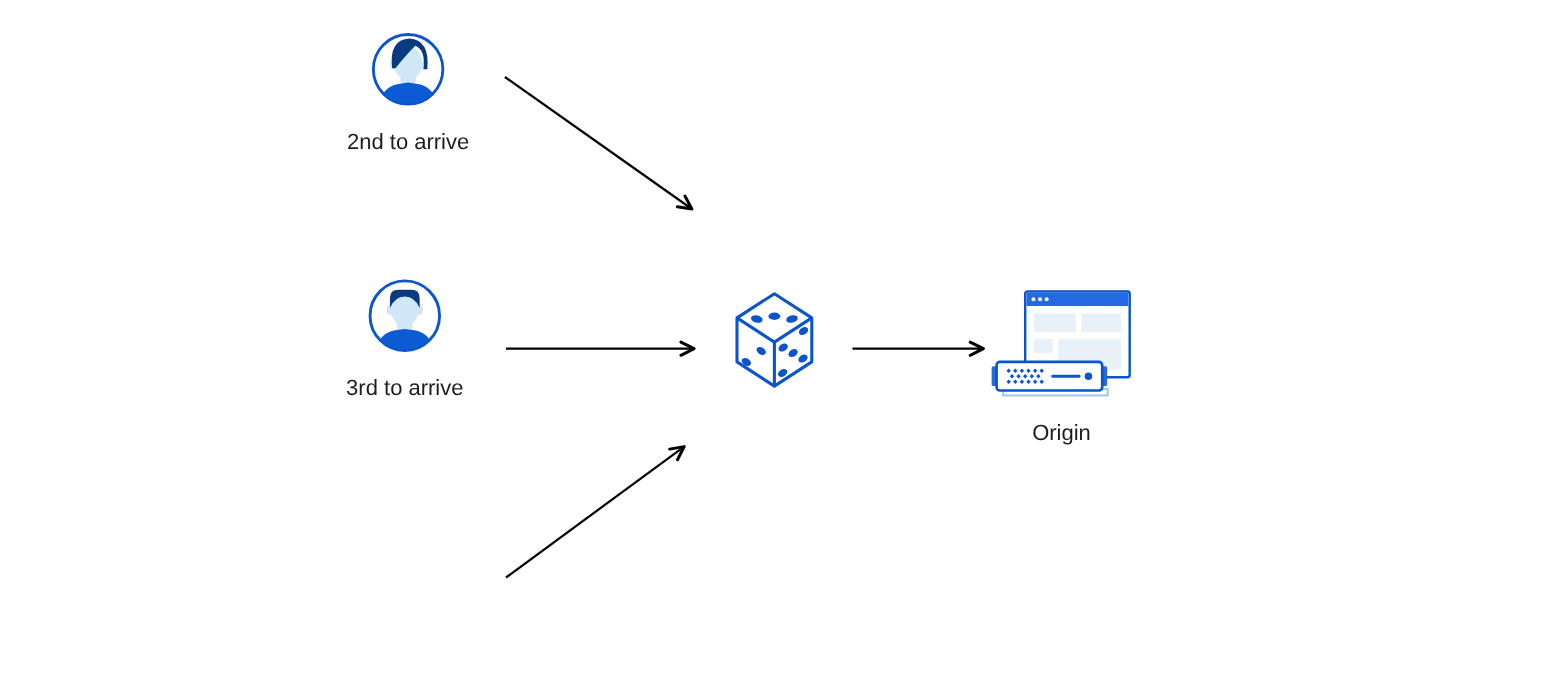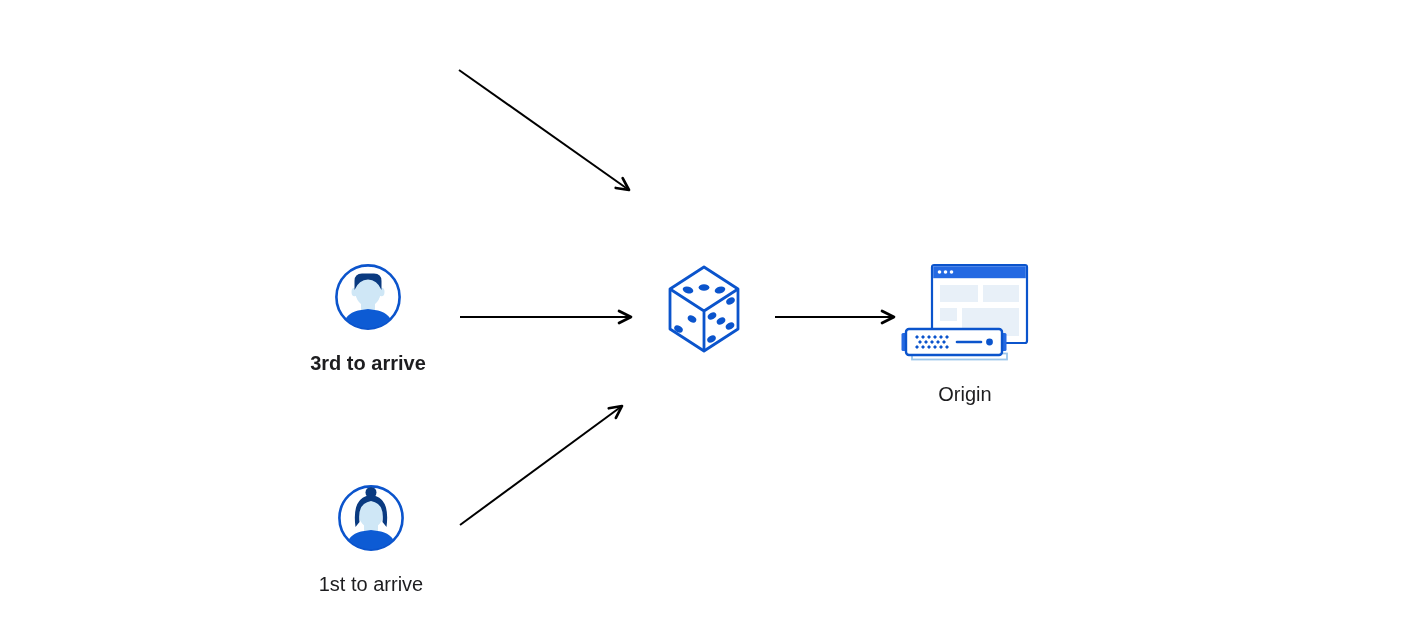--- a/index.html
+++ b/index.html
@@ -47,59 +47,60 @@
       <marker id="ah" viewBox="0 0 12 12" refX="10" refY="6" markerWidth="9" markerHeight="9" orient="auto">
         <path d="M2,2 L10,6 L2,10" fill="none" stroke="#000000" stroke-width="1.8" stroke-linecap="round" stroke-linejoin="round"></path>
       </marker>
     </defs>
     <line x1="459" y1="70" x2="629" y2="190" stroke="#000000" stroke-width="2" marker-end="url(#ah)"></line>
     <line x1="460" y1="317" x2="631" y2="317" stroke="#000000" stroke-width="2" marker-end="url(#ah)"></line>
     <line x1="460" y1="525" x2="622" y2="406" stroke="#000000" stroke-width="2" marker-end="url(#ah)"></line>
     <line x1="775" y1="317" x2="894" y2="317" stroke="#000000" stroke-width="2" marker-end="url(#ah)"></line>
   </svg>
 
+  <div class="node" style="left:291px; top:28px;">
+    <svg class="icon-svg" width="70" height="70" viewBox="0 0 70 70" xmlns="http://www.w3.org/2000/svg">
+      <defs>
+          <clipPath id="c1">
+            <circle cx="35" cy="35" r="31"></circle>
+          </clipPath>
+        </defs>
+      <circle cx="35" cy="35" r="31.6" fill="#ffffff" stroke="#0b54cc" stroke-width="2.6"></circle>
+      <g clip-path="url(#c1)">
+        <ellipse cx="21.5" cy="31" rx="3" ry="4" fill="#cfe7f6"></ellipse>
+        <ellipse cx="48.5" cy="31" rx="3" ry="4" fill="#cfe7f6"></ellipse>
+        <rect x="28" y="36" width="14" height="14" fill="#cfe7f6"></rect>
+        <path d="M8,70 Q10,52 25,48.5 L35,47 L45,48.5 Q60,52 62,70 Z" fill="#0d5bd4"></path>
+        <ellipse cx="35" cy="29.5" rx="12.8" ry="15.5" fill="#cfe7f6"></ellipse>
+        <path d="M20.5,34 Q17.5,8 36,7 Q55,8 52.5,35 L49,35 Q51,17 41.5,13.5 Q33,22 23.5,34 Z" fill="#0a3a80"></path>
+      </g>
+    </svg>
+    <div class="node-label">2nd to arrive</div>
+  </div>
 
-  <div class="node" style="left:288px; top:262px;font-weight:bold;">
+  <div class="node" style="left:288px; top:252px;">
     <svg class="icon-svg" width="70" height="70" viewBox="0 0 70 70" xmlns="http://www.w3.org/2000/svg">
       <defs>
           <clipPath id="c2">
             <circle cx="35" cy="35" r="31"></circle>
           </clipPath>
         </defs>
       <circle cx="35" cy="35" r="31.6" fill="#ffffff" stroke="#0b54cc" stroke-width="2.6"></circle>
       <g clip-path="url(#c2)">
         <ellipse cx="21.5" cy="30" rx="3" ry="4.2" fill="#cfe7f6"></ellipse>
         <ellipse cx="48.5" cy="30" rx="3" ry="4.2" fill="#cfe7f6"></ellipse>
         <rect x="28" y="36" width="14" height="14" fill="#cfe7f6"></rect>
         <path d="M8,70 Q10,52 25,48.5 L35,47 L45,48.5 Q60,52 62,70 Z" fill="#0d5bd4"></path>
         <ellipse cx="35" cy="29" rx="12.8" ry="15.5" fill="#cfe7f6"></ellipse>
         <path d="M21.5,28 L21.5,19 Q21.5,11.5 29,11.5 L41,11.5 Q48.5,11.5 48.5,19 L48.5,28 Q44,17.5 35,17.5 Q26,17.5 21.5,28 Z" fill="#0a3a80"></path>
       </g>
     </svg>
     <div class="node-label">3rd to arrive</div>
   </div>
 
-  <div class="node" style="left:291px; top:483px;">
-    <svg class="icon-svg" width="70" height="70" viewBox="0 0 70 70" xmlns="http://www.w3.org/2000/svg">
-      <defs>
-          <clipPath id="c3">
-            <circle cx="35" cy="35" r="31"></circle>
-          </clipPath>
-        </defs>
-      <circle cx="35" cy="35" r="31.6" fill="#ffffff" stroke="#0b54cc" stroke-width="2.6"></circle>
-      <g clip-path="url(#c3)">
-        <circle cx="35" cy="9.5" r="5.5" fill="#0a3a80"></circle>
-        <rect x="28" y="36" width="14" height="14" fill="#cfe7f6"></rect>
-        <path d="M8,70 Q10,52 25,48.5 L35,47 L45,48.5 Q60,52 62,70 Z" fill="#0d5bd4"></path>
-        <ellipse cx="35" cy="30" rx="12.5" ry="15" fill="#cfe7f6"></ellipse>
-        <path d="M19.5,44 Q15.5,14 35,12 Q54.5,14 50.5,44 L46.5,39 Q49,20.5 35,18 Q21,20.5 23.5,39 Z" fill="#0a3a80"></path>
-      </g>
-    </svg>
-    <div class="node-label">1st to arrive</div>
-  </div>
 
   <div class="dice-wrap">
     <svg width="80" height="90" viewBox="0 0 80 90" xmlns="http://www.w3.org/2000/svg">
       <g stroke="#0b54cc" stroke-width="2.8" fill="none" stroke-linejoin="round">
         <path d="M40,4 L74,26 L74,66 L40,88 L6,66 L6,26 Z"></path>
         <path d="M6,26 L40,48 L74,26 M40,48 L40,88"></path>
       </g>
       <g fill="#0b54cc">
 
         <ellipse cx="24" cy="27" rx="5.4" ry="3.3" transform="rotate(15 24 27)"></ellipse>

